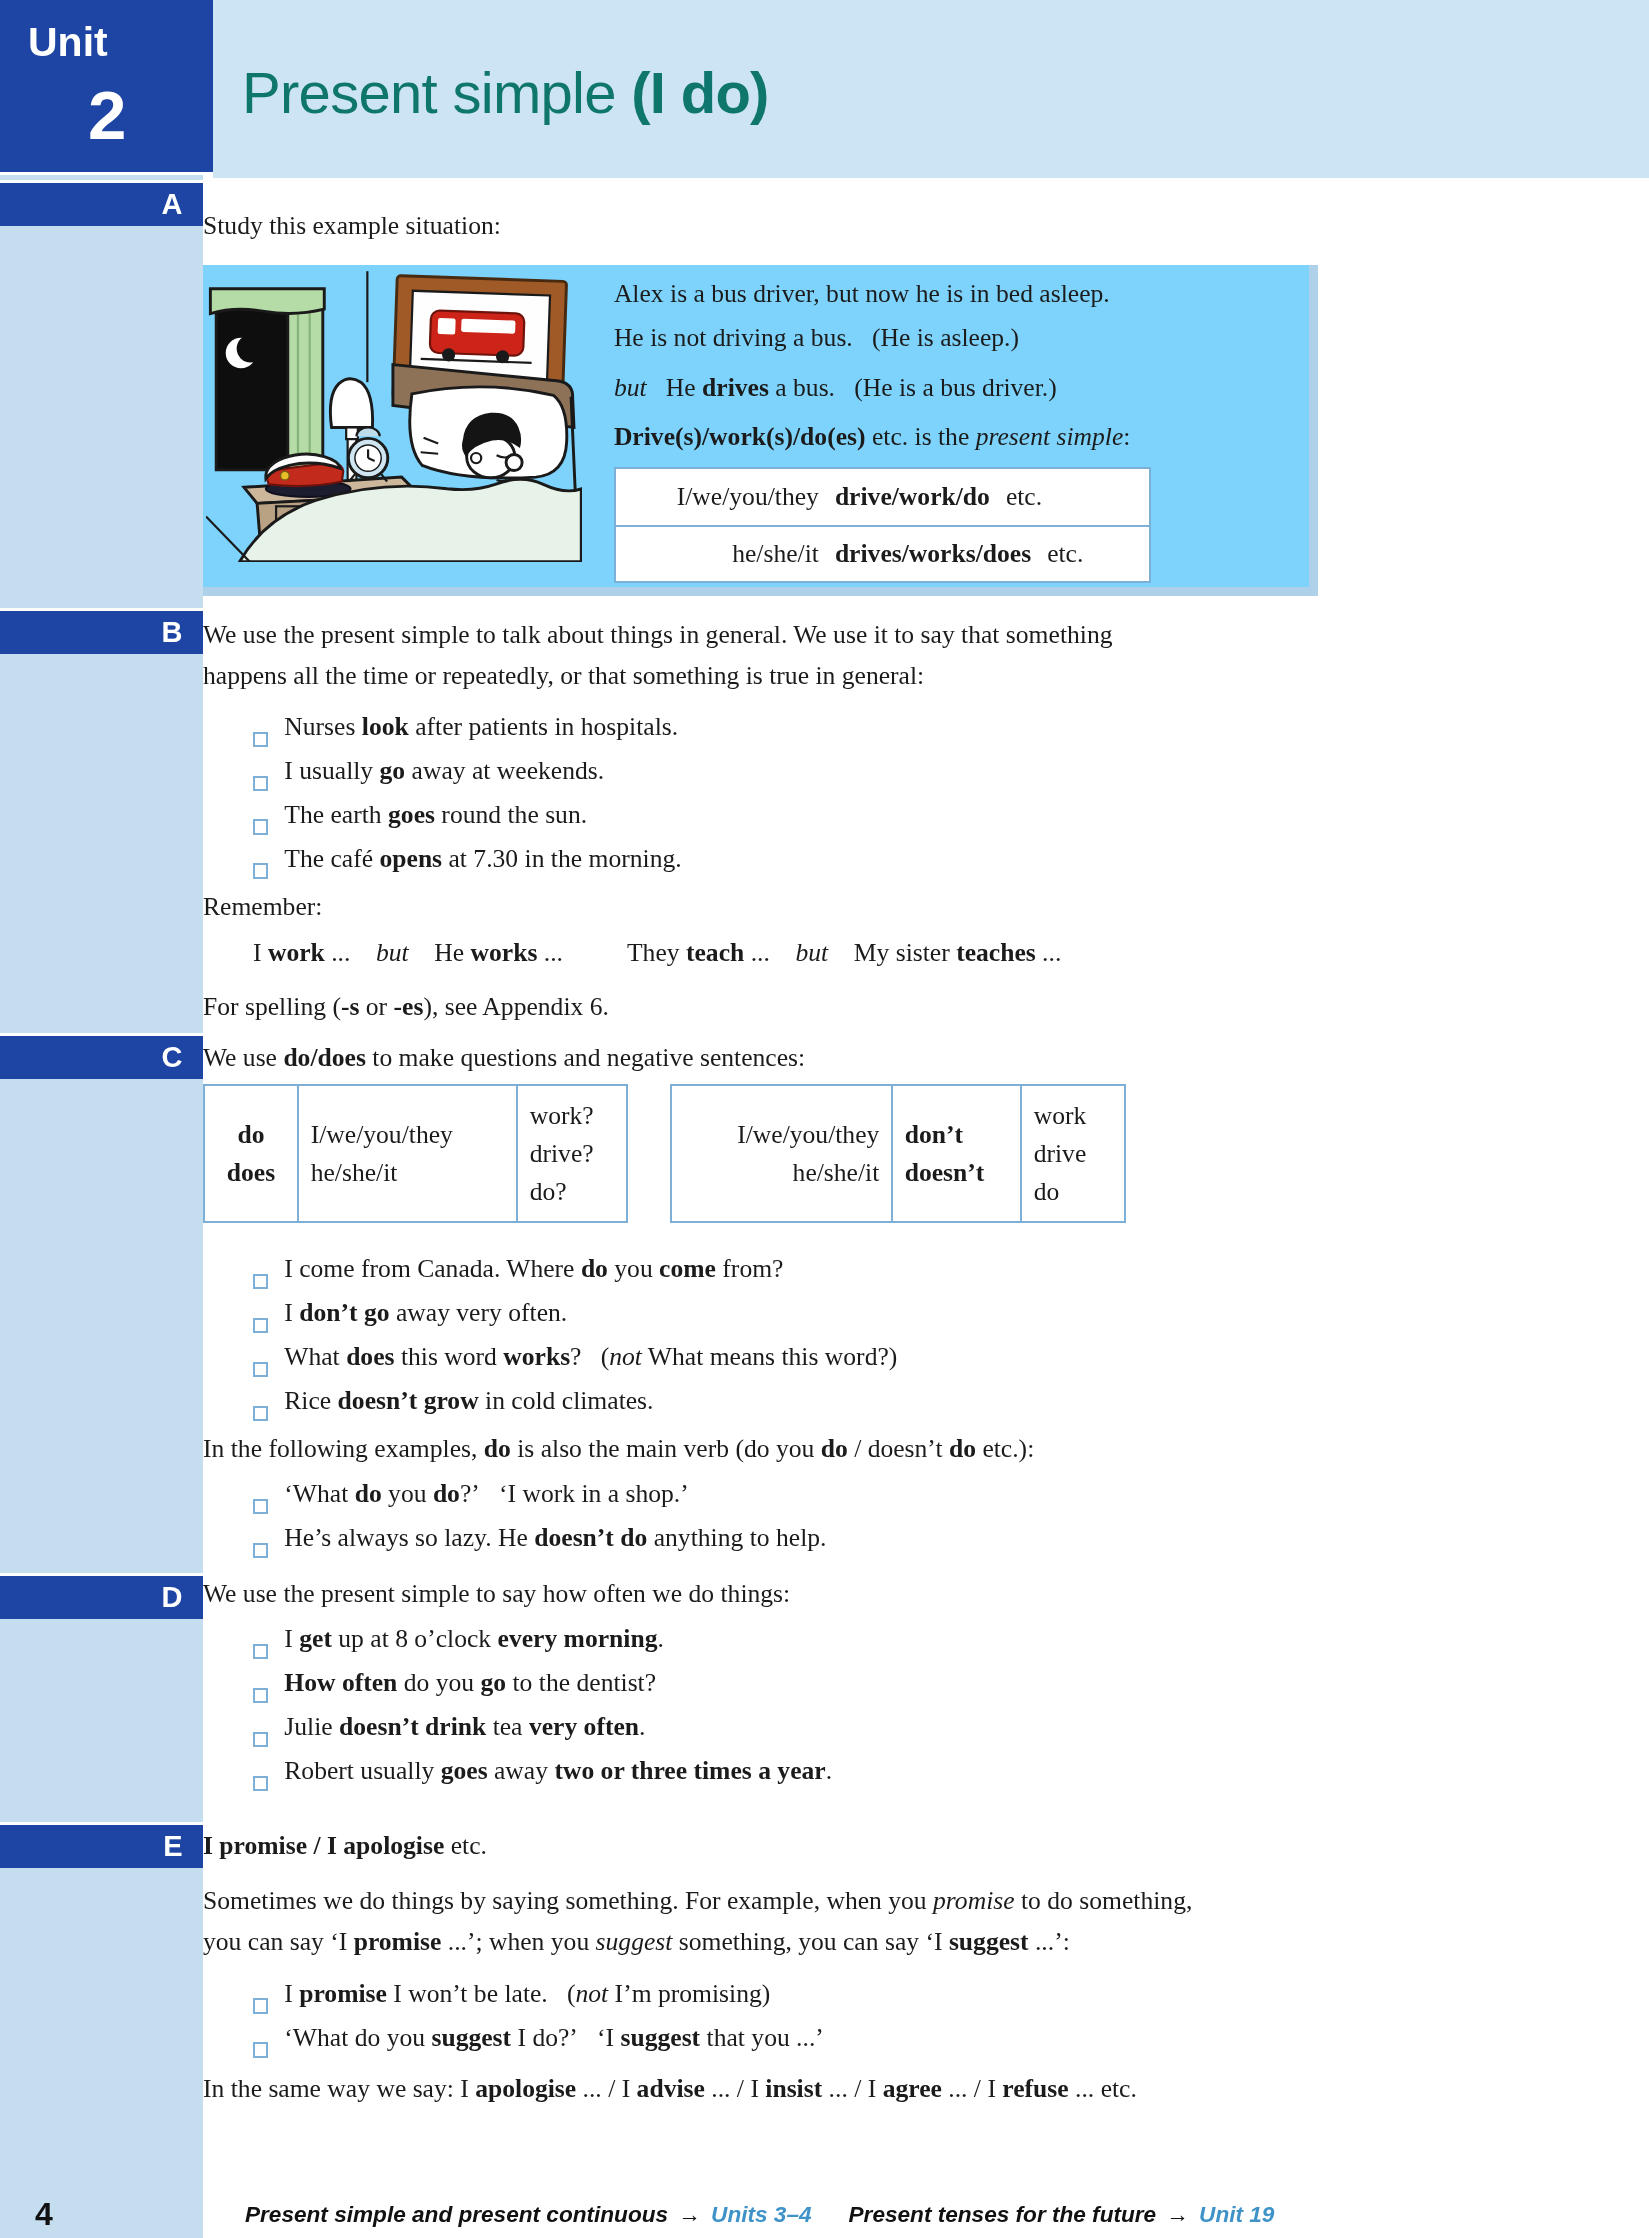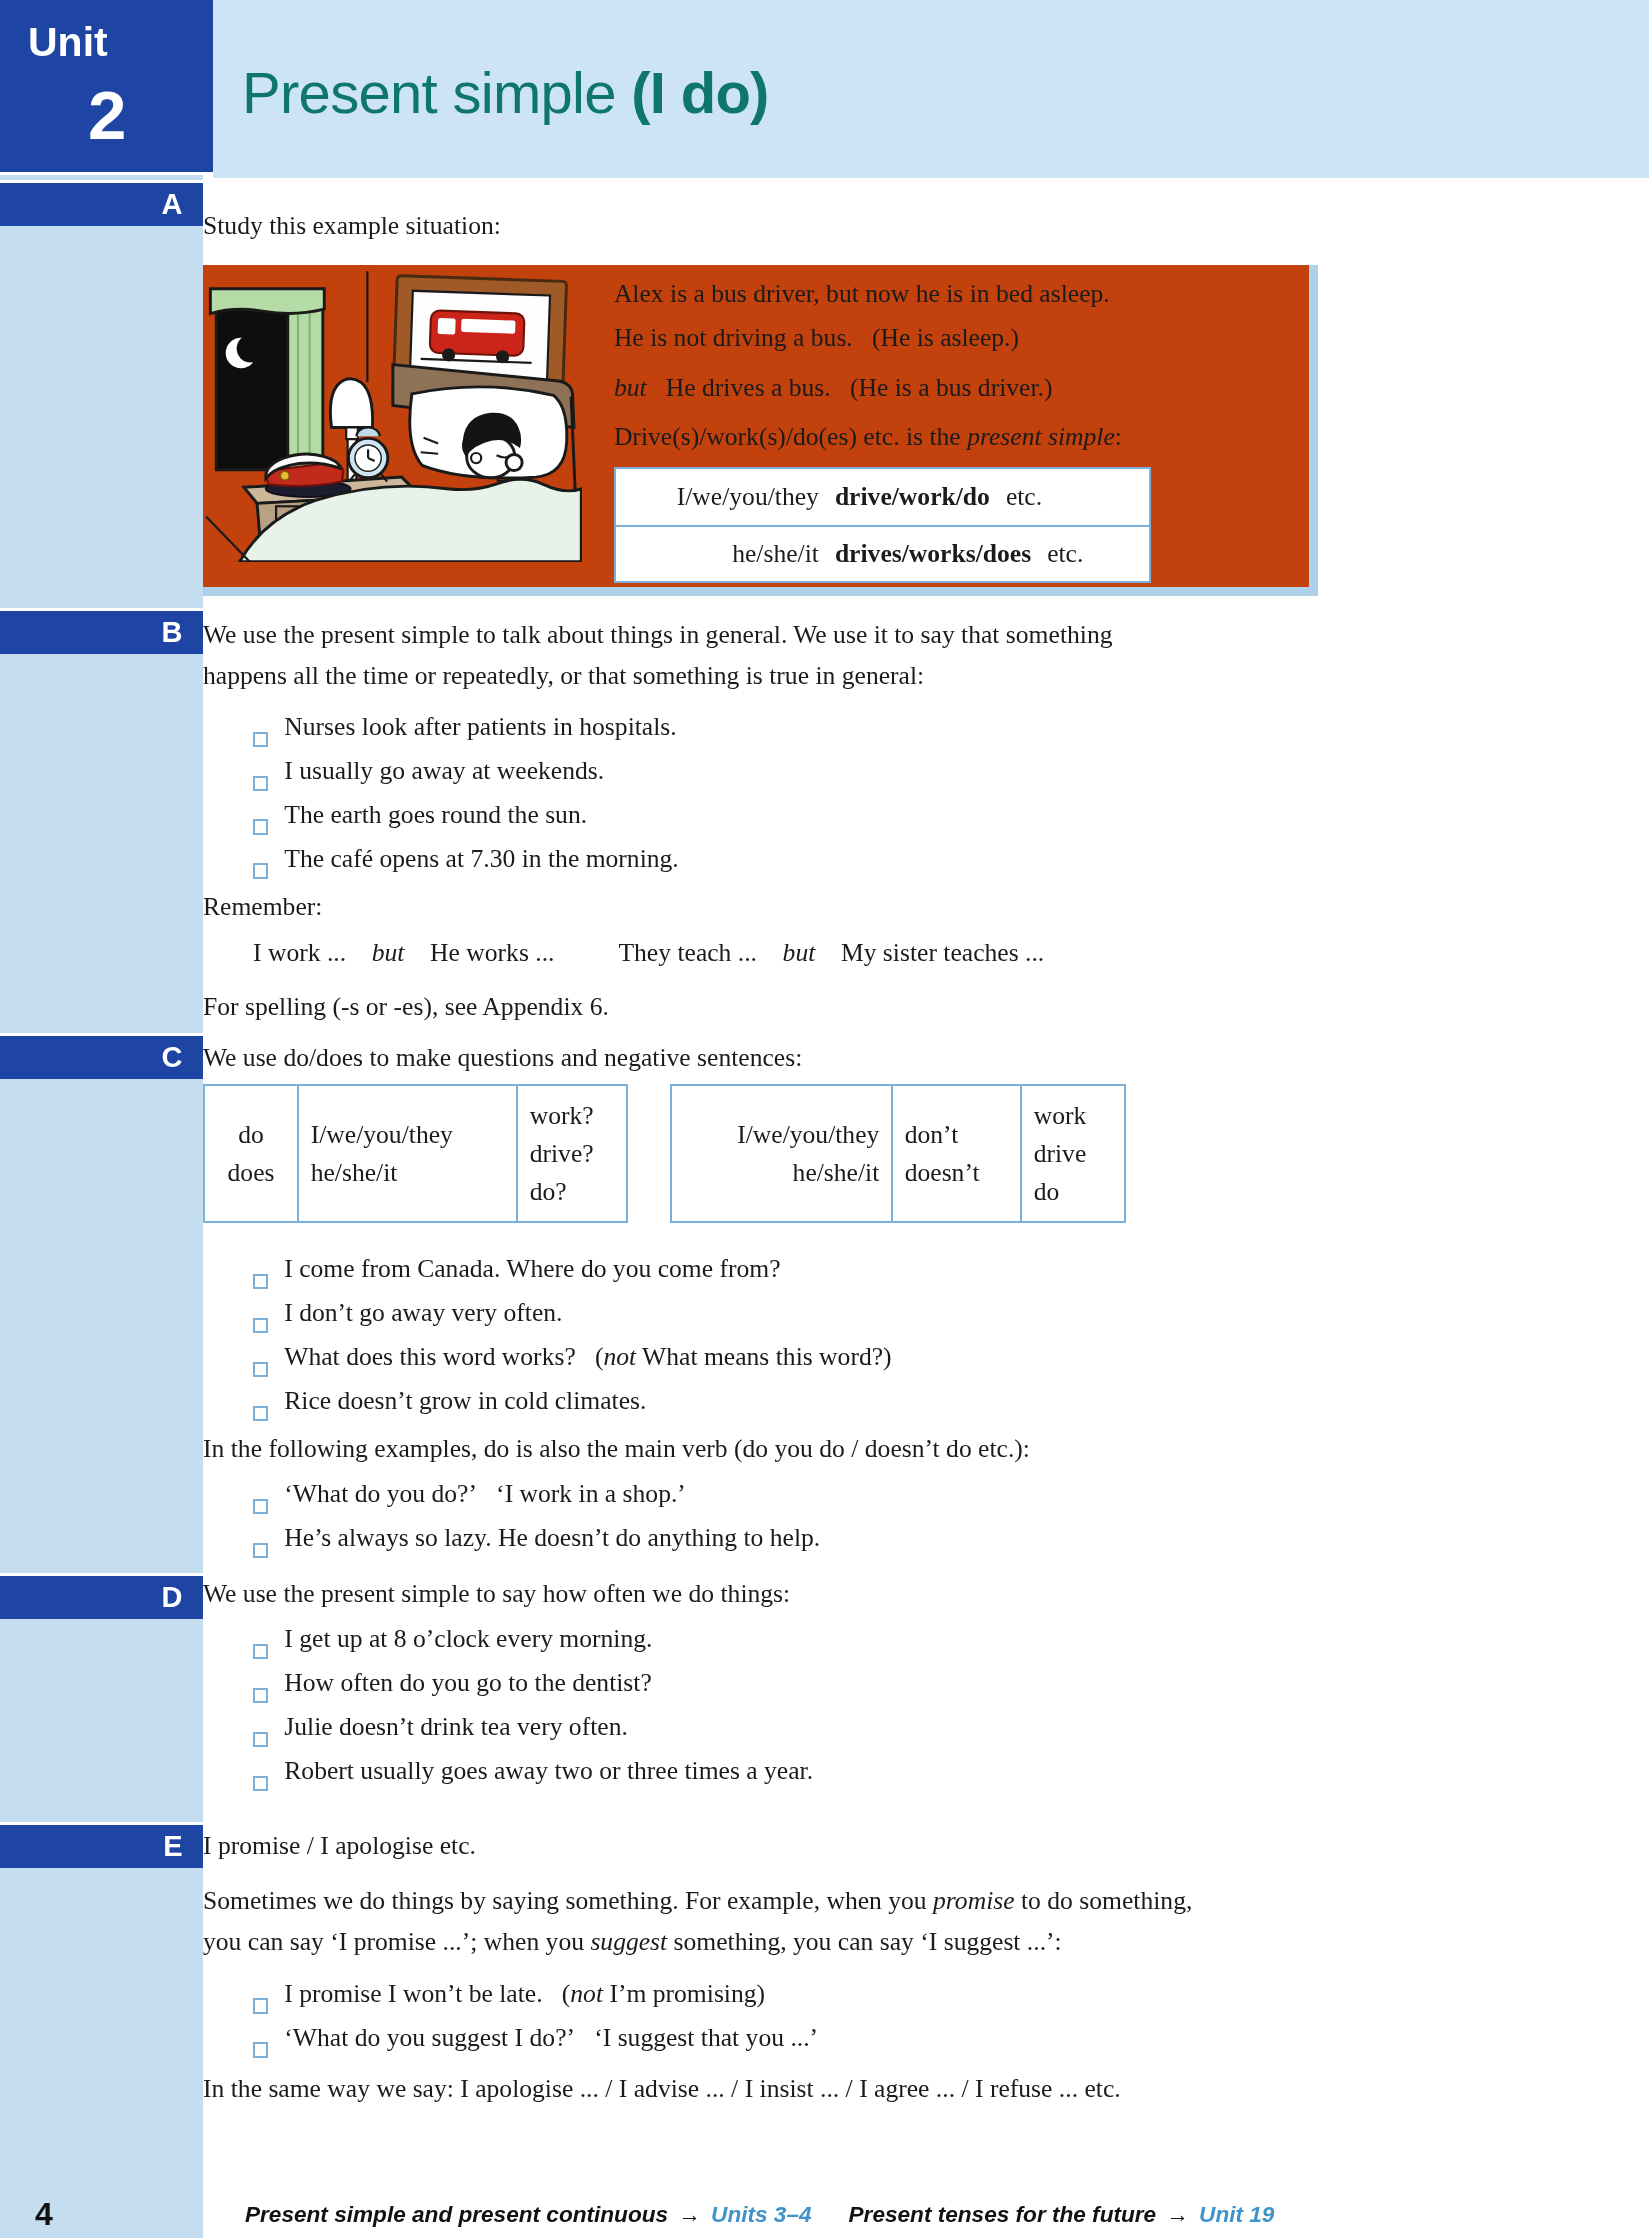--- a/index.html
+++ b/index.html
@@ -31,25 +31,25 @@
   .label-col{width:203px;flex:none}
   .bar{height:46px;background:var(--dark-blue);border-top:3.7px solid #fff;display:flex;align-items:center;justify-content:flex-end;padding-right:20.5px}
   .bar span{font:bold 29px "Liberation Sans",sans-serif;color:#fff}
   .body-col{flex:1;padding-right:88px;font-size:25.6px;line-height:41px;color:var(--ink)}
   .sec-a .body-col{padding-top:25px}
   .sec-b .body-col{padding-top:5.8px}
   .sec-c .body-col{padding-top:4.4px}
   .sec-d .body-col{padding-top:0}
   .sec-e .body-col{padding-top:2.9px}
 
-  .st-b{font-weight:normal}
+  .st-b{font-weight:bold}
   .st-i{font-style:italic}
 
   
-  .example-panel{margin-top:19px;width:1115px;background:#c2410c;border-right:9.5px solid var(--panel-shadow);border-bottom:9.5px solid var(--panel-shadow);display:flex;padding:5.8px 0 4.4px 2.9px}
+  .example-panel{margin-top:19px;width:1115px;background:#7dd3fc;border-right:9.5px solid var(--panel-shadow);border-bottom:9.5px solid var(--panel-shadow);display:flex;padding:5.8px 0 4.4px 2.9px}
   .panel-illustration{flex:none}
   .panel-text{margin-left:32px;padding-top:1.5px;width:701px}
   .pl{line-height:38px}
   .pl1{margin-top:2.9px}.pl2{margin-top:5.8px}.pl3{margin-top:11.7px}.pl4{margin-top:11.7px}
   .a-table{margin-top:10.2px;width:537px;border:2.2px solid var(--table-border);background:#fff}
   .a-row{height:56px;display:flex;align-items:center;padding-left:19px}
   .a-row + .a-row{border-top:2.2px solid var(--table-border)}
   .a-pron{display:inline-block;width:184px;text-align:right}
   .a-verbs{font-weight:bold;margin-left:16px}
   .a-etc{margin-left:16px}

